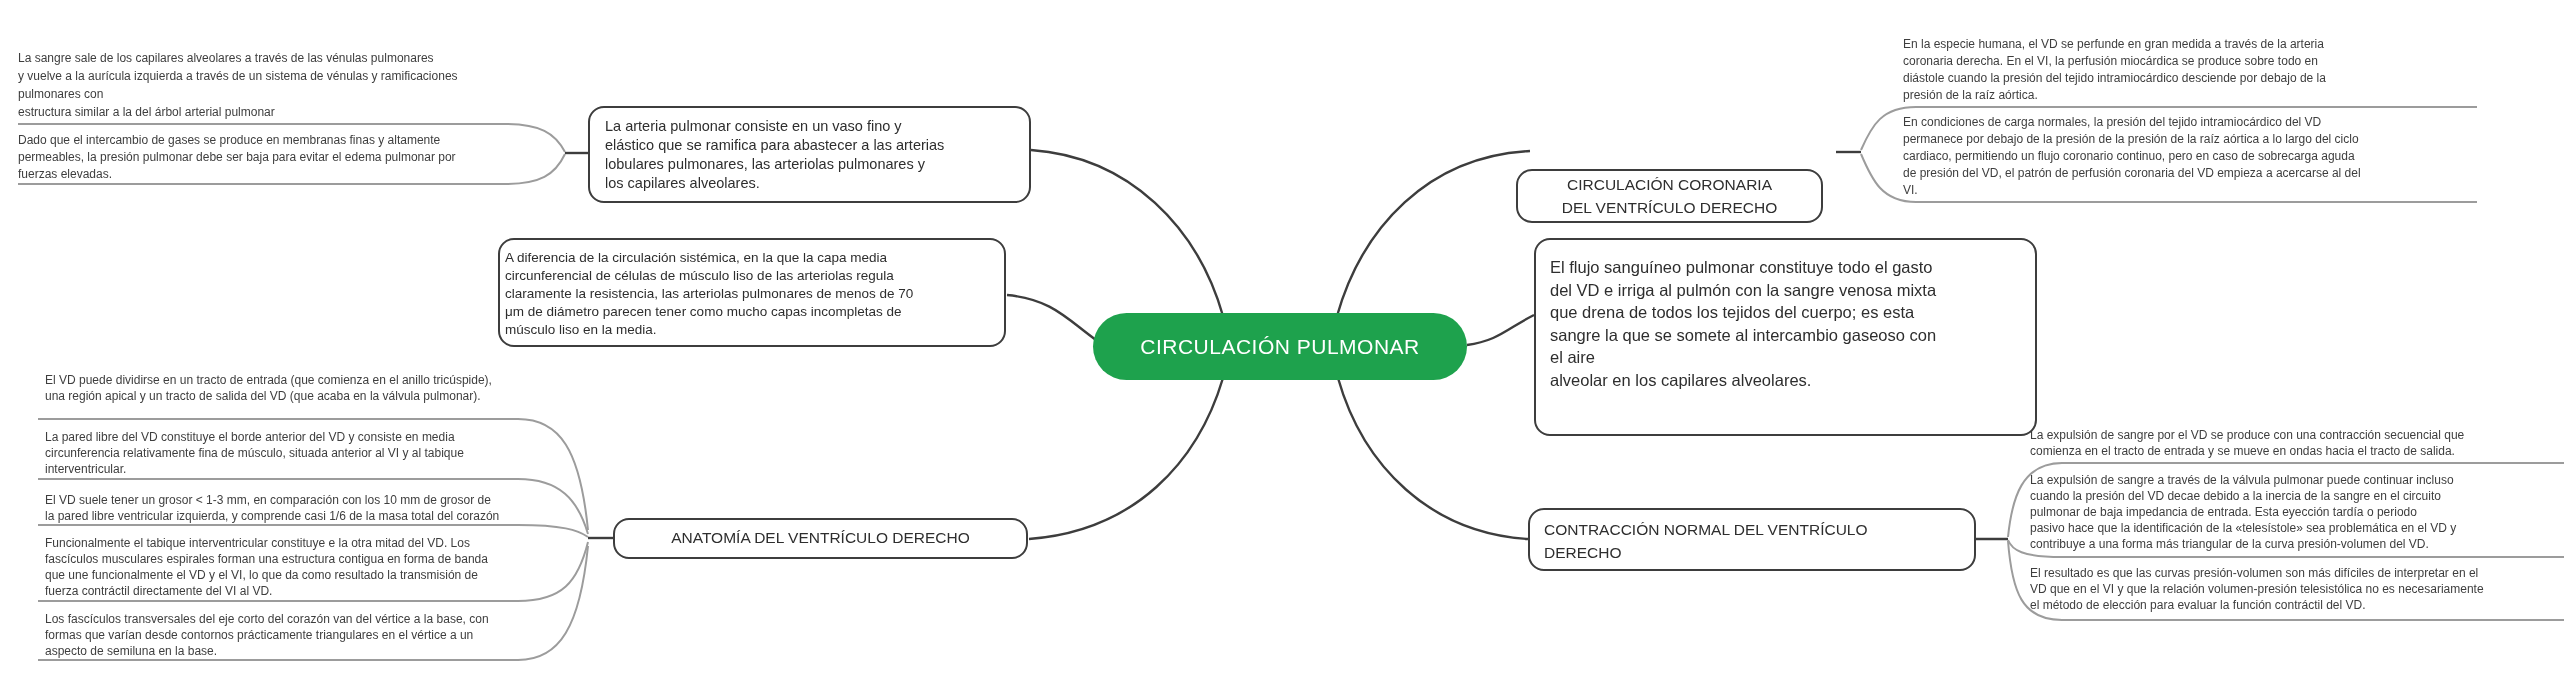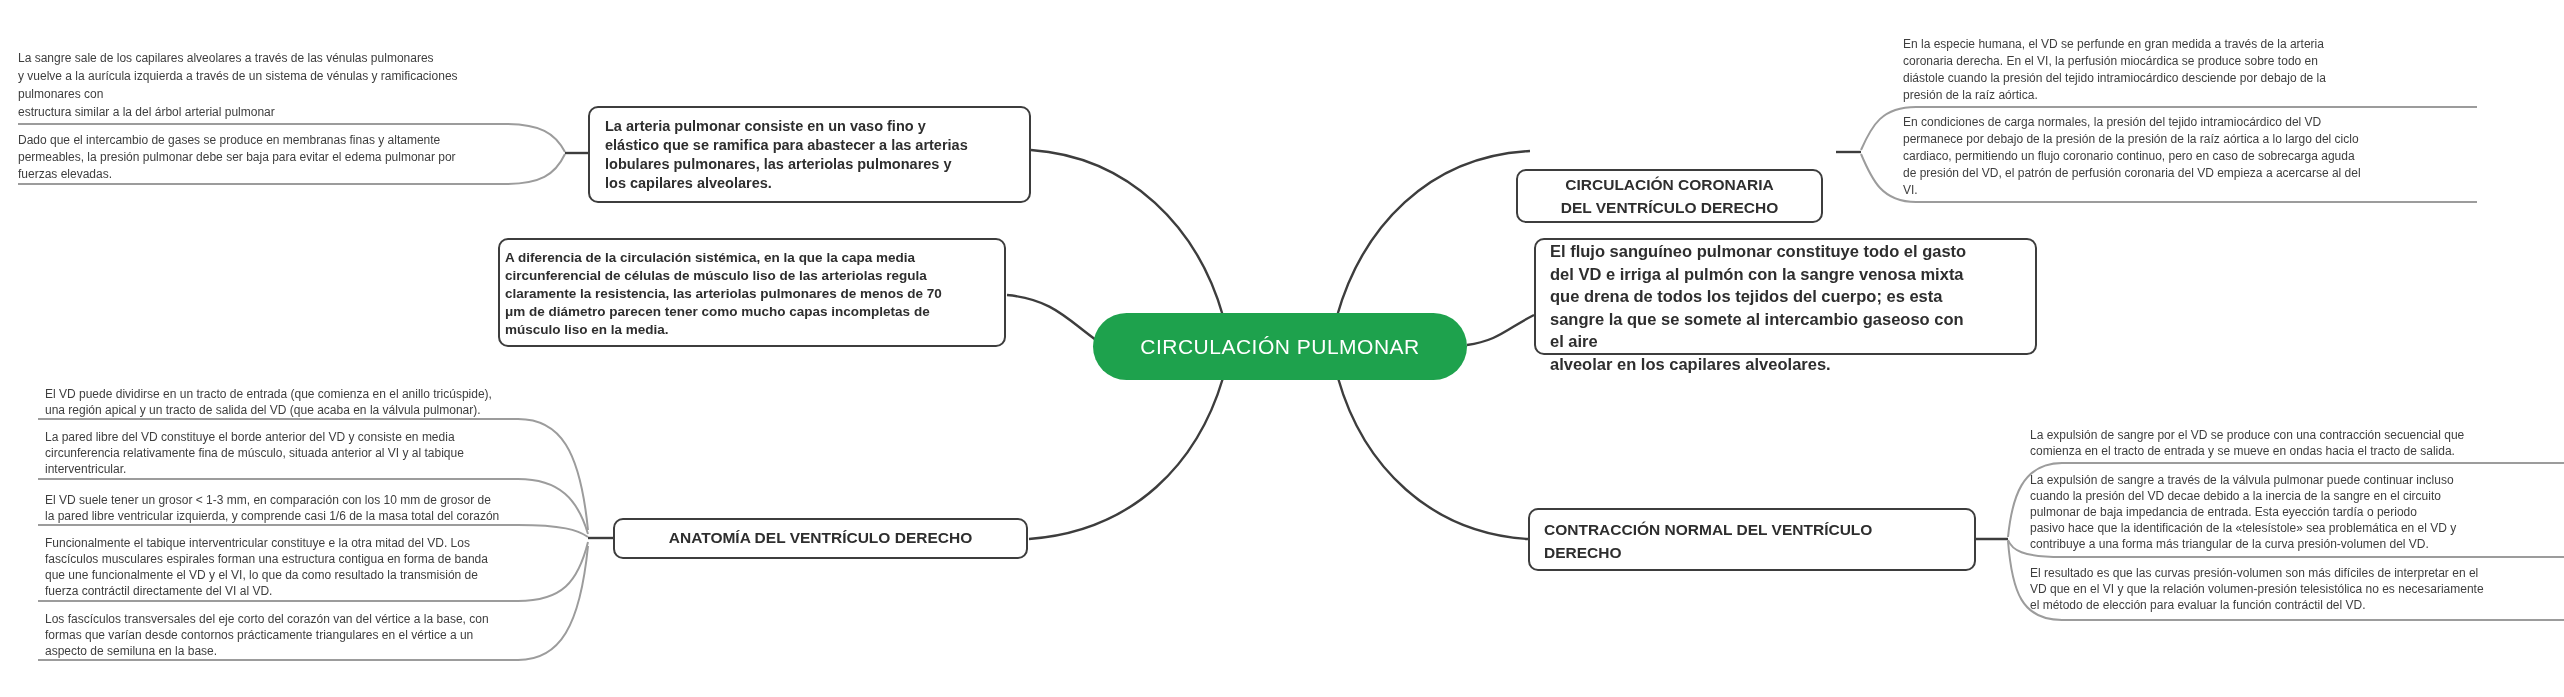--- a/index.html
+++ b/index.html
@@ -17,31 +17,31 @@
     line-height:16px;
     color:#3e3e3e;
     white-space:pre-line;
   }
   .note.lh17{line-height:17px;}
   .note.lh18{line-height:18px;}
   .topic-box{
     position:absolute;
     box-sizing:border-box;
     border:2.5px solid #3d3d3d;
-    border-radius:10px;
+    border-radius:16px;
     background:#ffffff;
     color:#2e2e2e;
-    font-weight:bold;
+    font-weight:normal;
     white-space:pre-line;
   }
   .box-artery{left:588px;top:106px;width:443px;height:97px;padding:9px 15px;font-size:14.5px;line-height:19px;}
   .box-arterioles{left:498px;top:238px;width:508px;height:109px;padding:9px 5px;font-size:13.5px;line-height:18px;}
   .box-anatomy{left:613px;top:518px;width:415px;height:41px;font-size:15.5px;line-height:36px;text-align:center;}
   .box-coronary{left:1516px;top:121px;width:307px;height:54px;font-size:15.5px;line-height:23px;text-align:center;display:flex;align-items:center;justify-content:center;margin-top:48px;}
-  .box-flow{left:1534px;top:238px;width:503px;height:117px;padding:0 14px;font-size:16.5px;line-height:22.5px;}
+  .box-flow{left:1534px;top:238px;width:503px;height:198px;padding:16px 14px;font-size:16.5px;line-height:22.5px;}
   .box-contraction{left:1528px;top:508px;width:448px;height:63px;padding:8px 14px;font-size:15.5px;line-height:23px;}
   .root-node{
     position:absolute;
     left:1093px;top:313px;width:374px;height:67px;
     background:#1ea24d;
     border-radius:34px;
     color:#ffffff;
     font-weight:normal;
     font-size:21px;
     letter-spacing:0.5px;
@@ -99,21 +99,21 @@
 permeables, la presión pulmonar debe ser baja para evitar el edema pulmonar por
 fuerzas elevadas.</div>
 
   <div class="topic-box box-arterioles">A diferencia de la circulación sistémica, en la que la capa media
 circunferencial de células de músculo liso de las arteriolas regula
 claramente la resistencia, las arteriolas pulmonares de menos de 70
 μm de diámetro parecen tener como mucho capas incompletas de
 músculo liso en la media.</div>
 
   <div class="topic-box box-anatomy">ANATOMÍA DEL VENTRÍCULO DERECHO</div>
-  <div class="note" style="left:45px;top:386px;width:545px;">El VD puede dividirse en un tracto de entrada (que comienza en el anillo tricúspide),
+  <div class="note" style="left:45px;top:372px;width:545px;">El VD puede dividirse en un tracto de entrada (que comienza en el anillo tricúspide),
 una región apical y un tracto de salida del VD (que acaba en la válvula pulmonar).</div>
   <div class="note" style="left:45px;top:429px;width:545px;">La pared libre del VD constituye el borde anterior del VD y consiste en media
 circunferencia relativamente fina de músculo, situada anterior al VI y al tabique
 interventricular.</div>
   <div class="note" style="left:45px;top:492px;width:545px;">El VD suele tener un grosor &lt; 1-3 mm, en comparación con los 10 mm de grosor de
 la pared libre ventricular izquierda, y comprende casi 1/6 de la masa total del corazón</div>
   <div class="note" style="left:45px;top:535px;width:545px;">Funcionalmente el tabique interventricular constituye e la otra mitad del VD. Los
 fascículos musculares espirales forman una estructura contigua en forma de banda
 que une funcionalmente el VD y el VI, lo que da como resultado la transmisión de
 fuerza contráctil directamente del VI al VD.</div>

